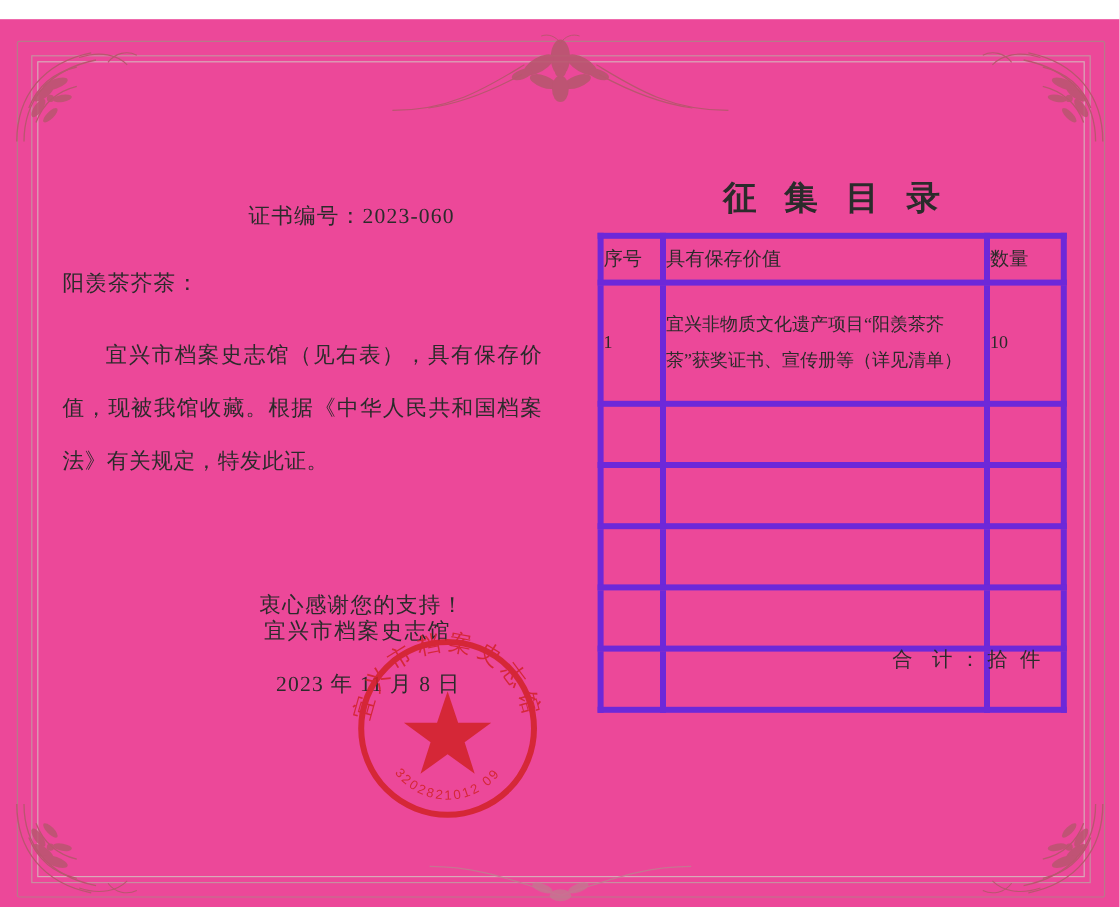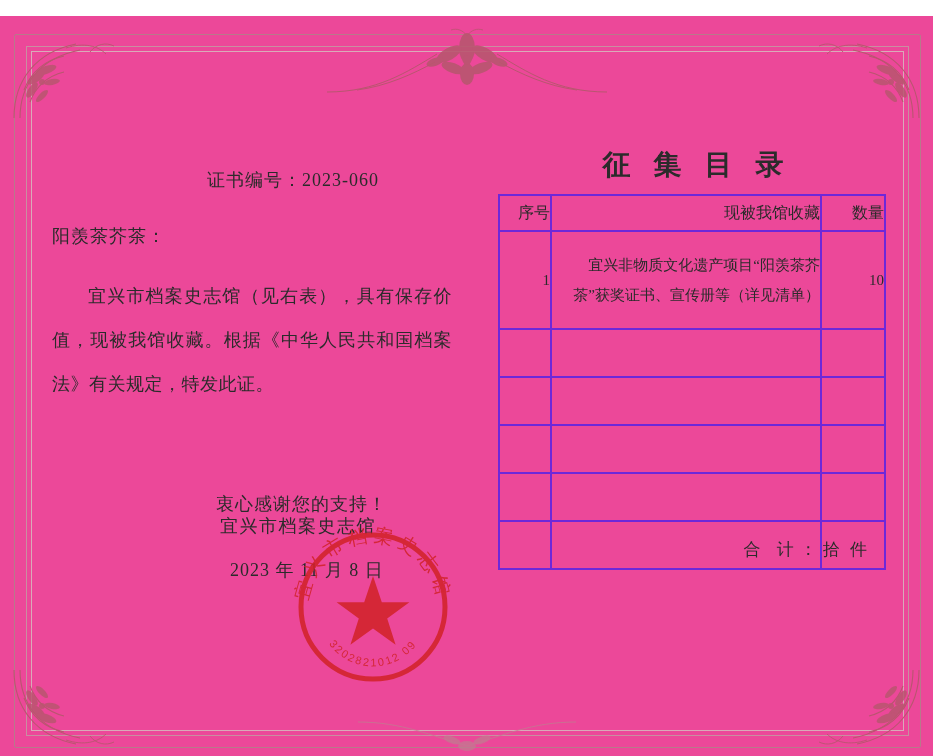--- a/index.html
+++ b/index.html
@@ -174,24 +174,24 @@
   table.catalog {
     position: absolute;
     left: 0;
     top: 48px;
     width: 386px;
     border-collapse: collapse;
     table-layout: fixed;
   }
   table.catalog th,
   table.catalog td {
-    border: 2px solid #6d28d9;
+    border: 5px solid #6d28d9;
     font-size: 15px;
     padding: 0;
-    text-align: right;
+    text-align: left;
     vertical-align: middle;
   }
   table.catalog thead th {
     height: 34px;
     font-weight: normal;
     font-size: 16px;
   }
   table.catalog col.c-no  { width: 52px; }
   table.catalog col.c-nm  { width: 270px; }
   table.catalog col.c-qty { width: 64px; }
@@ -398,21 +398,21 @@
 
     <table class="catalog">
       <colgroup>
         <col class="c-no">
           <col class="c-nm">
           <col class="c-qty">
       </colgroup>
       <thead>
         <tr>
           <th>序号</th>
-          <th>现被我馆收藏</th>
+          <th>具有保存价值</th>
           <th>数量</th>
         </tr>
       </thead>
       <tbody>
         <tr>
           <td class="no-cell">1</td>
           <td class="name-cell">宜兴非物质文化遗产项目“阳羡茶芥茶”获奖证书、宣传册等（详见清单）</td>
           <td class="qty-cell">10</td>
         </tr>
         <tr class="blank-row">

